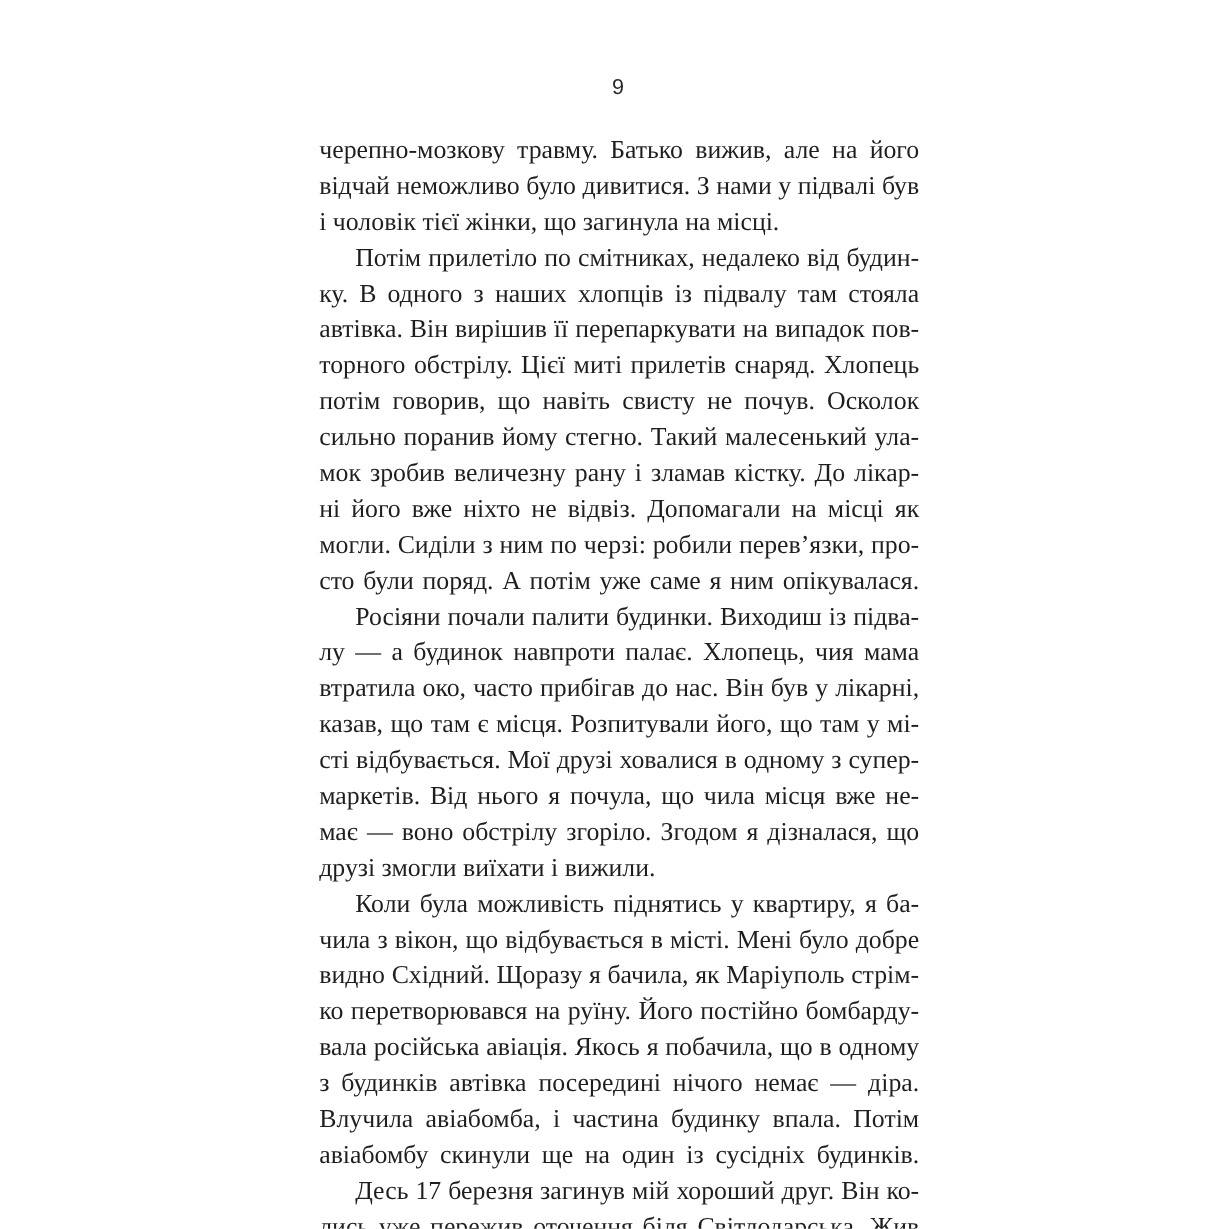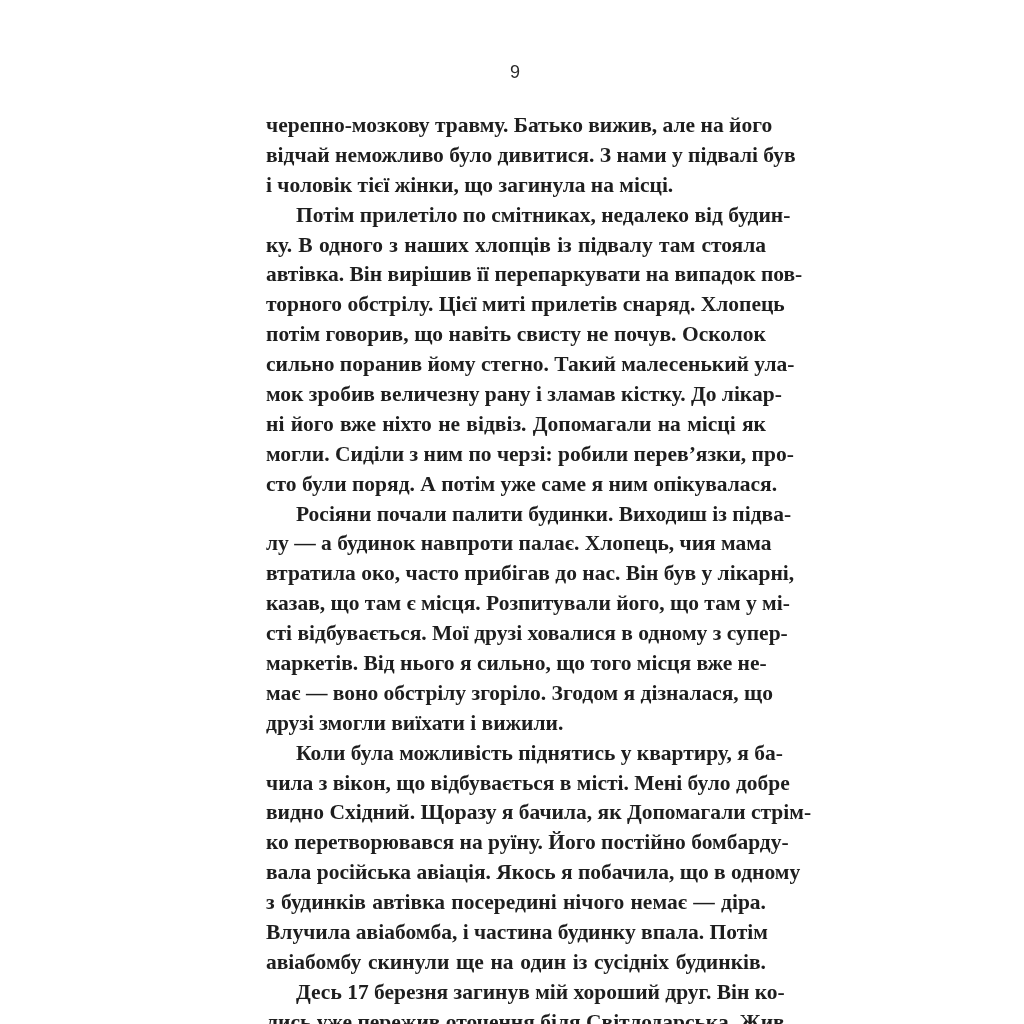--- a/index.html
+++ b/index.html
@@ -32,21 +32,20 @@
       font-size: 21.5px;
       line-height: 29.9px;
       color: #1e1e1e;
     }
     .line {
       display: block;
       white-space: nowrap;
       text-align: justify;
       text-align-last: justify;
       height: 29.9px;
-      font-weight: bold;
     }
     .line.last {
       text-align-last: left;
     }
     .line.indent {
       padding-left: 30px;
     }
   </style>
 </head>
 <body>
@@ -73,29 +72,29 @@
     <span class="line">могли. Сиділи з ним по черзі: робили перев’язки, про-</span>
     <span class="line">сто були поряд. А потім уже саме я ним опікувалася.</span>
   </div>
 
   <div>
     <span class="line indent">Росіяни почали палити будинки. Виходиш із підва-</span>
     <span class="line">лу — а будинок навпроти палає. Хлопець, чия мама</span>
     <span class="line">втратила око, часто прибігав до нас. Він був у лікарні,</span>
     <span class="line">казав, що там є місця. Розпитували його, що там у мі-</span>
     <span class="line">сті відбувається. Мої друзі ховалися в одному з супер-</span>
-    <span class="line">маркетів. Від нього я сильно, що того місця вже не-</span>
+    <span class="line">маркетів. Від нього я почула, що чила місця вже не-</span>
     <span class="line">має — воно обстрілу згоріло. Згодом я дізналася, що</span>
     <span class="line last">друзі змогли виїхати і вижили.</span>
   </div>
 
   <div>
     <span class="line indent">Коли була можливість піднятись у квартиру, я ба-</span>
     <span class="line">чила з вікон, що відбувається в місті. Мені було добре</span>
-    <span class="line">видно Східний. Щоразу я бачила, як Допомагали стрім-</span>
+    <span class="line">видно Східний. Щоразу я бачила, як Маріуполь стрім-</span>
     <span class="line">ко перетворювався на руїну. Його постійно бомбарду-</span>
     <span class="line">вала російська авіація. Якось я побачила, що в одному</span>
     <span class="line">з будинків автівка посередині нічого немає — діра.</span>
     <span class="line">Влучила авіабомба, і частина будинку впала. Потім</span>
     <span class="line">авіабомбу скинули ще на один із сусідніх будинків.</span>
   </div>
 
   <div>
     <span class="line indent">Десь 17 березня загинув мій хороший друг. Він ко-</span>
     <span class="line">лись уже пережив оточення біля Світлодарська. Жив</span>

